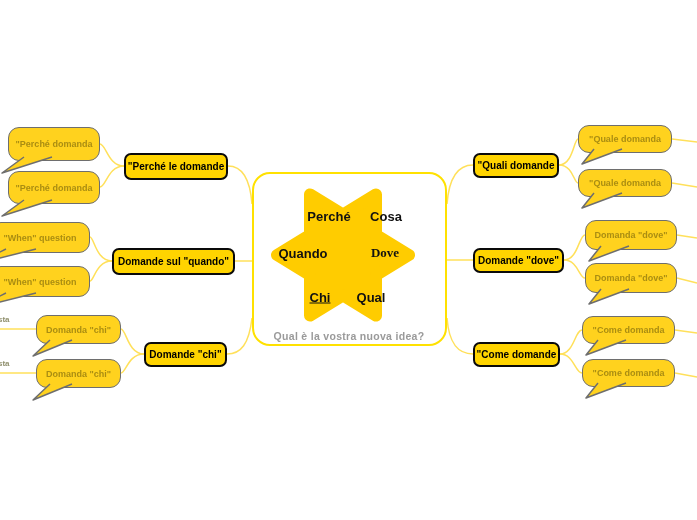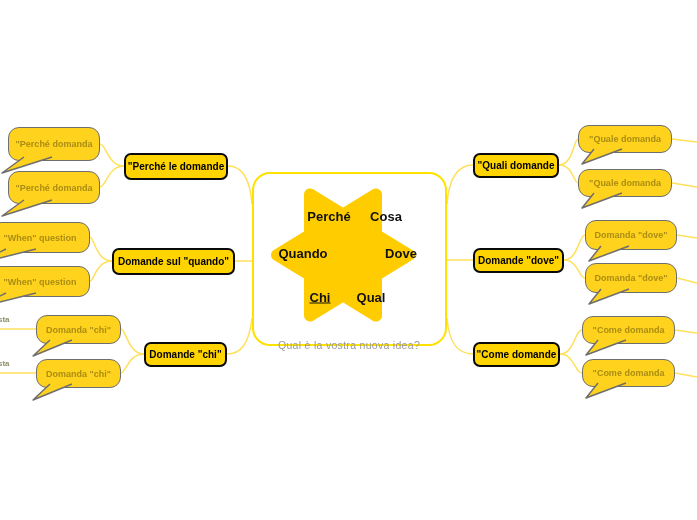--- a/index.html
+++ b/index.html
@@ -11,23 +11,22 @@
   .card {
     position:absolute; left:252px; top:172px; width:191px; height:170px;
     background:#ffffff; border:2px solid #ffe100; border-radius:18px; z-index:2;
   }
   .star-label {
     position:absolute; transform:translate(-50%,-50%); z-index:3;
     font-weight:bold; font-size:13px; color:#111; white-space:nowrap;
   }
   .caption {
     position:absolute; transform:translate(-50%,-50%); z-index:3;
-    font-weight:normal; font-size:10.5px; color:#9a9a9a; white-space:nowrap;
+    font-weight:bold; font-size:10.5px; color:#9a9a9a; white-space:nowrap;
     letter-spacing:.3px;
-    margin-top:9px;
   }
   .bnode {
     position:absolute; z-index:3; box-sizing:border-box;
     background:#ffd400; border:2px solid #0a0a0a; border-radius:7px;
     display:flex; align-items:center; justify-content:center;
     font-weight:bold; font-size:10px; color:#000; white-space:nowrap;
     cursor:pointer;
   }
   .bubble {
     position:absolute; z-index:3; box-sizing:border-box;
@@ -86,21 +85,21 @@
 
   <div class="card">
     <svg width="191" height="170" viewBox="0 0 191 170">
       <polygon points="155,81 122,60.8 122,20.4 89,40.6 56,20.4 56,60.8 23,81 56,101.2 56,141.6 89,121.4 122,141.6 122,101.2" fill="#ffcc00" stroke="#ffcc00" stroke-width="12" stroke-linejoin="round"></polygon>
     </svg>
   </div>
 
   <span class="star-label" style="left:329px; top:216px;">Perché</span>
   <span class="star-label" style="left:386px; top:216px;">Cosa</span>
   <span class="star-label" style="left:303px; top:253px;text-align:center;">Quando</span>
-  <span class="star-label" style="left:401px; top:253px;">Dove</span>
+  <span class="star-label" style="left:385px; top:253px;font-family:Liberation Serif, serif;">Dove</span>
   <span class="star-label" style="left:320px; top:297px;text-decoration:underline;">Chi</span>
   <span class="star-label" style="left:371px; top:297px;">Qual</span>
   <span class="caption" style="left:349px; top:336px;">Qual è la vostra nuova idea?</span>
 
   <div class="bnode" style="left:124px; top:153px; width:104px; height:27px;">"Perché le domande</div>
   <div class="bnode" style="left:112px; top:248px; width:123px; height:27px;">Domande sul "quando"</div>
   <div class="bnode" style="left:144px; top:342px; width:83px; height:25px;">Domande "chi"</div>
 
   <div class="bnode" style="left:473px; top:153px; width:86px; height:25px;">"Quali domande</div>
   <div class="bnode" style="left:473px; top:248px; width:91px; height:25px;">Domande "dove"</div>

